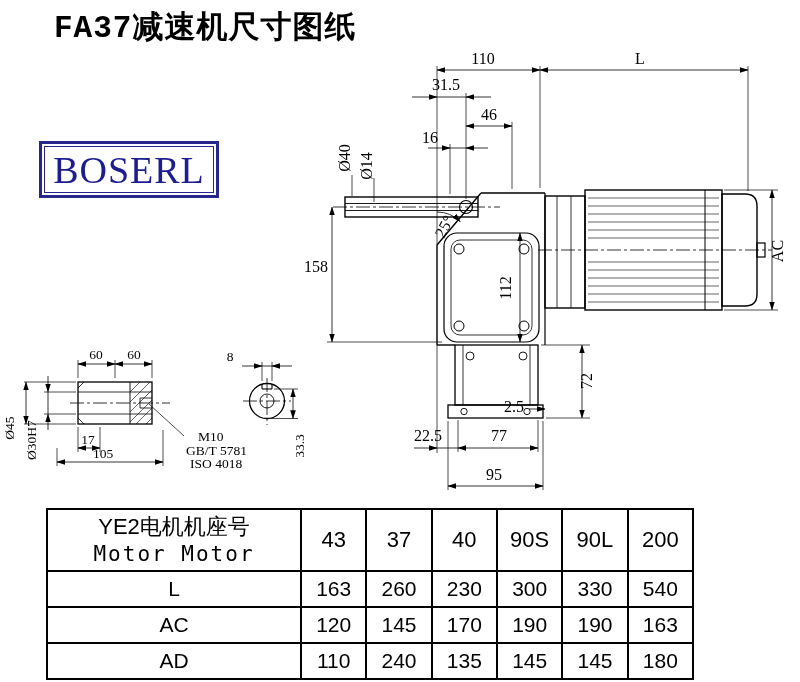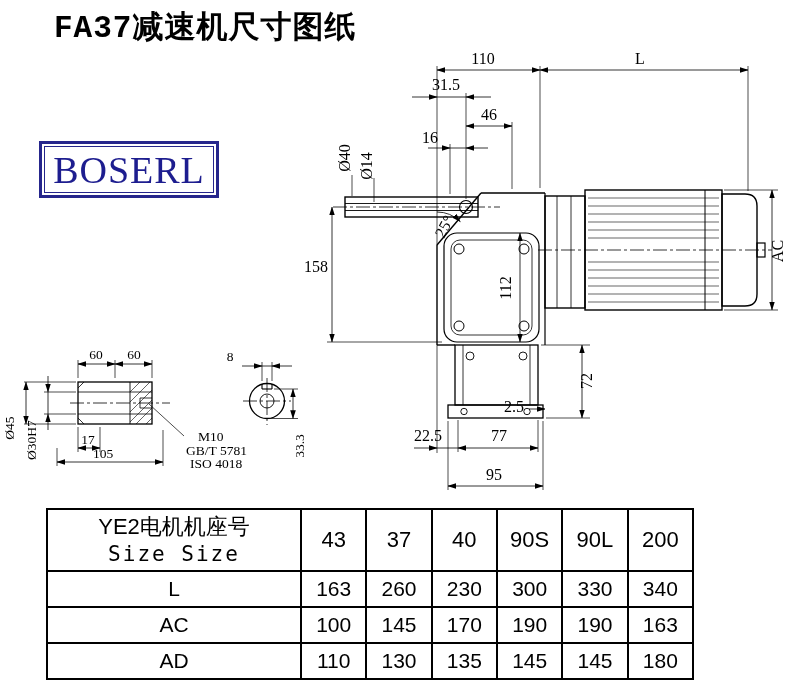--- a/index.html
+++ b/index.html
@@ -241,51 +241,51 @@
         <col>
         <col>
         <col>
         <col>
         <col>
       </colgroup>
     <tbody>
       <tr class="hdr">
         <th>
           <div class="cn-line">YE2电机机座号</div>
-          <div class="en-line">Size Size</div>
+          <div class="en-line">Motor Motor</div>
         </th>
         <th>43</th>
         <th>37</th>
         <th>40</th>
         <th>90S</th>
         <th>90L</th>
         <th>200</th>
       </tr>
       <tr class="datarow">
         <td>L</td>
         <td>163</td>
         <td>260</td>
         <td>230</td>
         <td>300</td>
         <td>330</td>
-        <td>340</td>
+        <td>540</td>
       </tr>
       <tr class="datarow">
         <td>AC</td>
-        <td>100</td>
+        <td>120</td>
         <td>145</td>
         <td>170</td>
         <td>190</td>
         <td>190</td>
         <td>163</td>
       </tr>
       <tr class="datarow">
         <td>AD</td>
         <td>110</td>
-        <td>130</td>
+        <td>240</td>
         <td>135</td>
         <td>145</td>
         <td>145</td>
         <td>180</td>
       </tr>
     </tbody>
   </table>
 
 </div>
 

